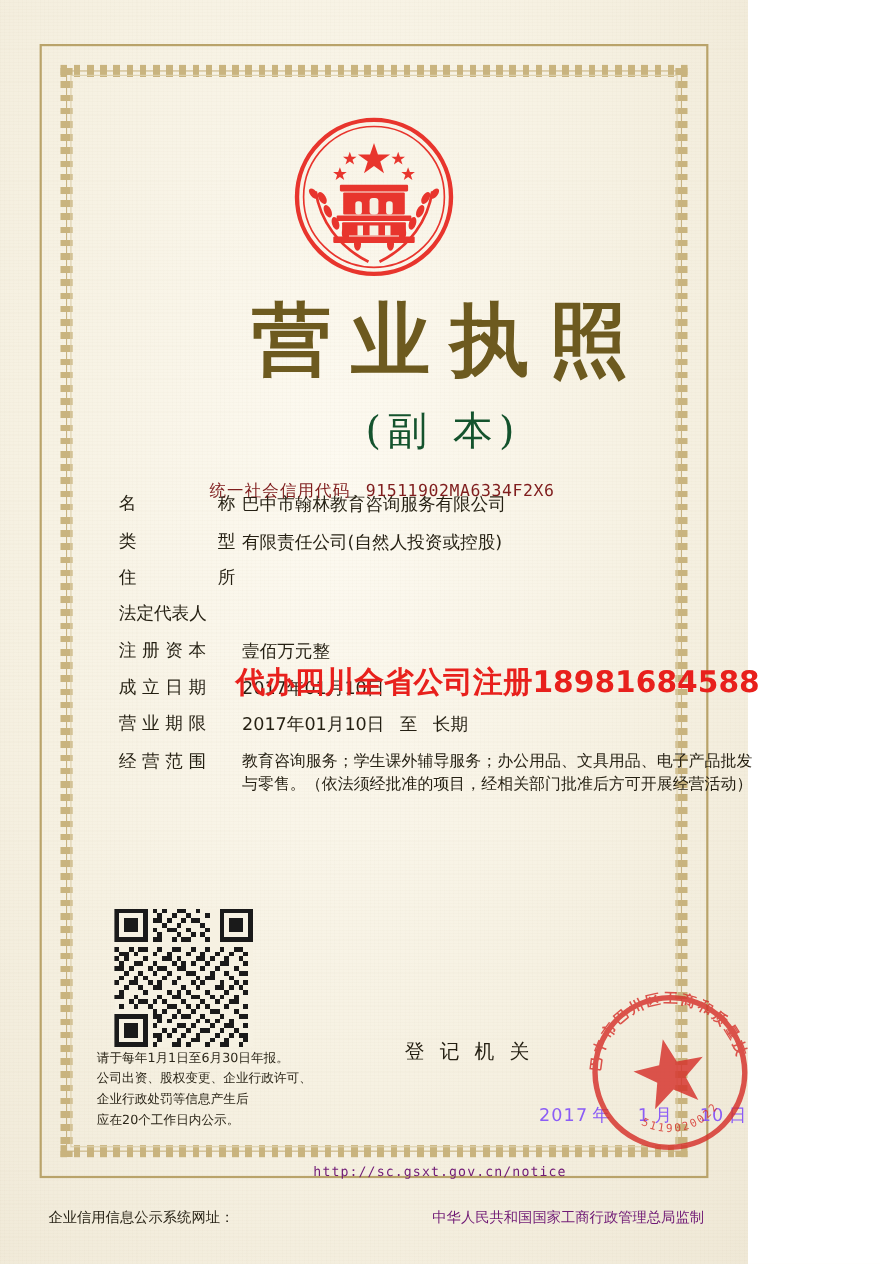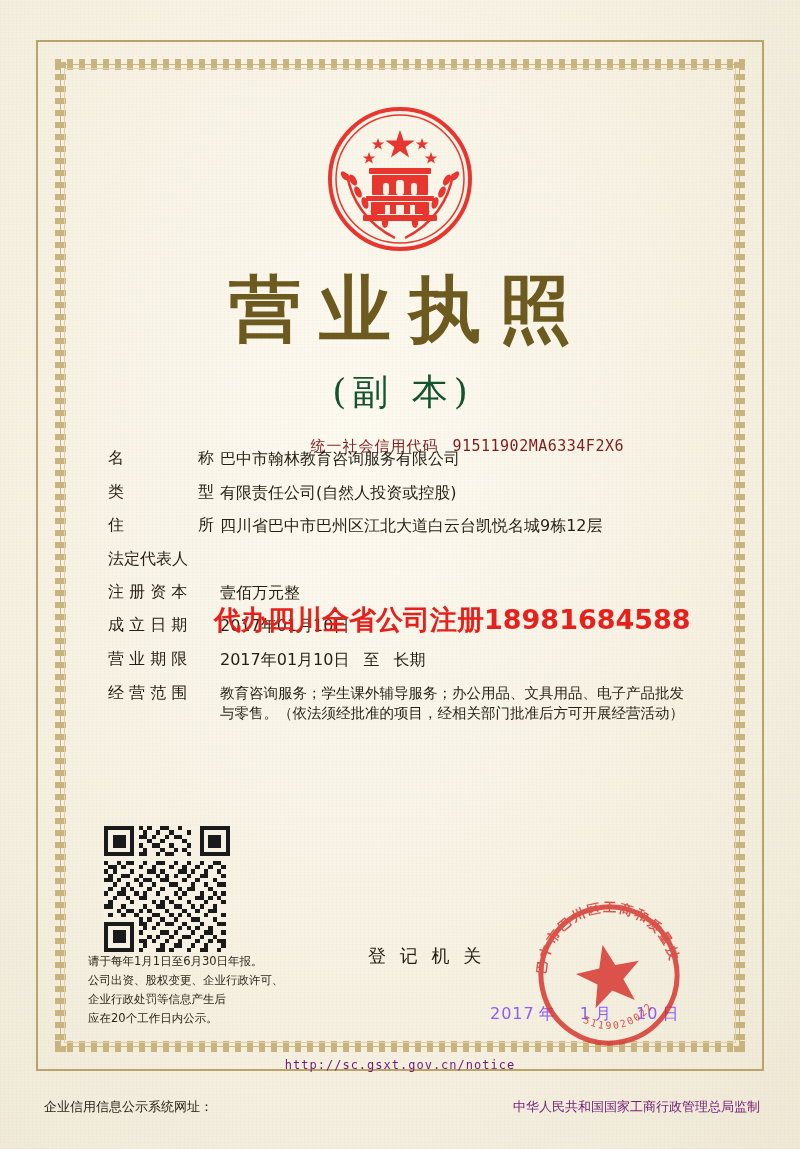--- a/index.html
+++ b/index.html
@@ -8,21 +8,21 @@
   }
   body {
     width: 800px;
     height: 1149px;
     background: #ffffff;
     font-family: "DejaVu Sans", "Liberation Sans", sans-serif;
     overflow: hidden;
   }
   .page {
     position: relative;
-    width: 800px;
+    width: 680px;
     height: 1149px;
     background: #f7f3e8;
   }
   
   .paper-bg {
     position: absolute;
     inset: 0;
     background:
       radial-gradient(ellipse at 45% 38%, #fdfaf1 0%, #f6f1e2 55%, #efe8d6 100%);
   }
@@ -344,21 +344,20 @@
           <span>类</span>
           <span>型</span>
         </div>
       <div class="field-value">有限责任公司(自然人投资或控股)</div>
     </div>
     <div class="field-row">
       <div class="field-label">
           <span>住</span>
           <span>所</span>
         </div>
-      <div class="field-value">四川省巴中市巴州区江北大道白云台凯悦名城9栋12层</div>
     </div>
     <div class="field-row">
       <div class="field-label wide">法定代表人</div>
     </div>
     <div class="field-row">
       <div class="field-label wide">注 册 资 本</div>
       <div class="field-value">壹佰万元整</div>
     </div>
     <div class="field-row">
       <div class="field-label wide">成 立 日 期</div>

